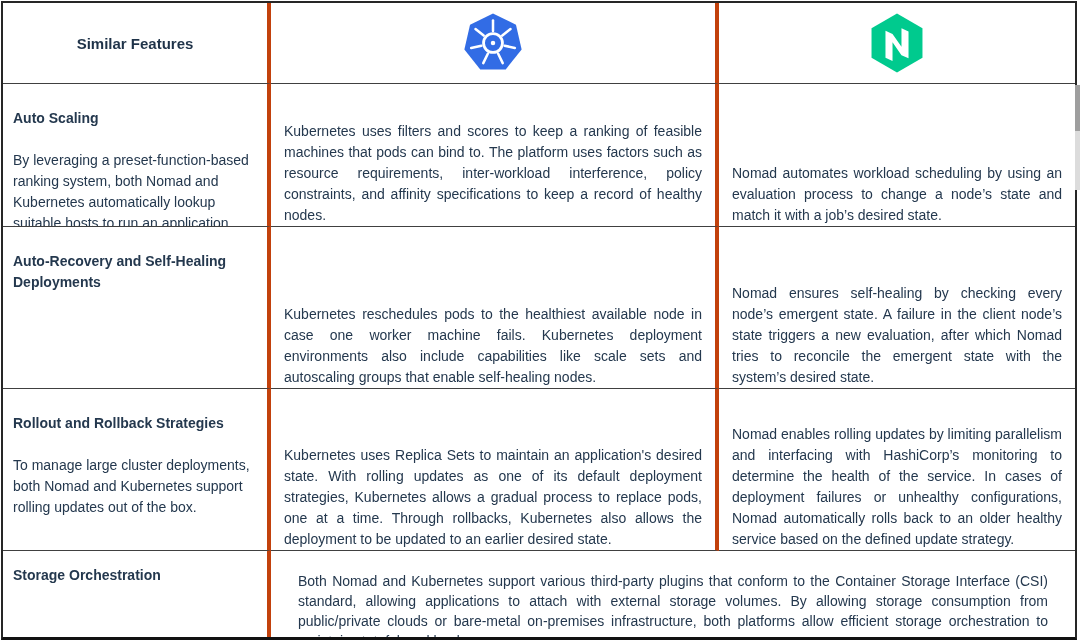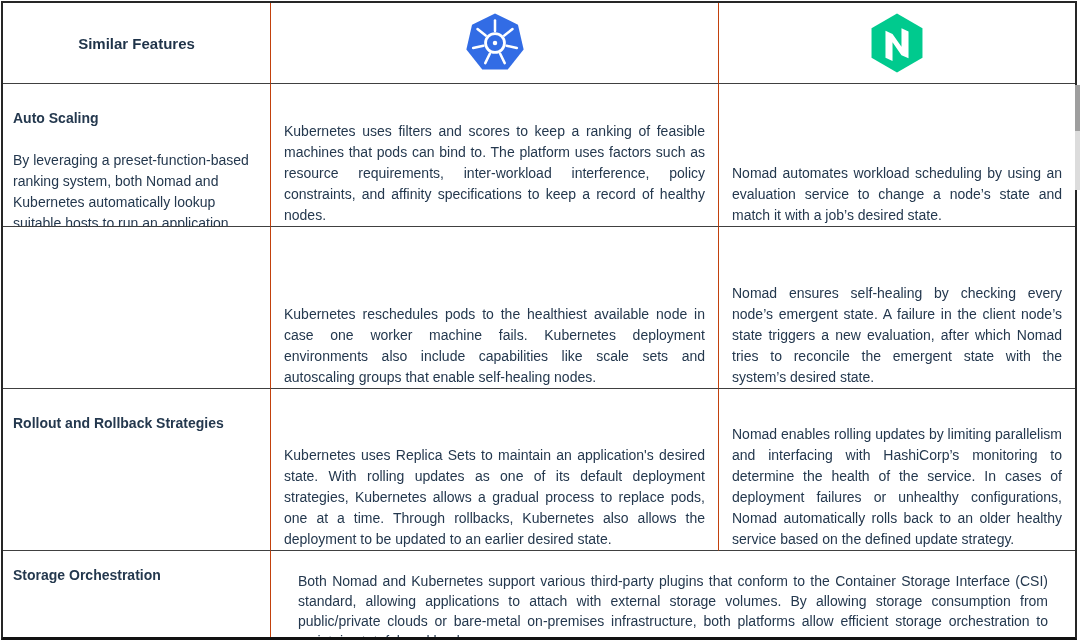--- a/index.html
+++ b/index.html
@@ -13,21 +13,21 @@
   .cmp-table{
     position:absolute;top:1px;left:1px;
     display:grid;
     grid-template-columns:268px 448px 356px;
     grid-template-rows:81px 143px 162px 162px 86px;
     border:2px solid #262626;
     border-bottom:3px solid #111111;
     background:#ffffff;
   }
   .cell{
-    border-right:1px solid #c2410c;
+    border-right:4px solid #c2410c;
     border-bottom:1px solid #404040;
     box-sizing:border-box;
     color:#24384e;
     font-size:14px;
     line-height:21px;
     overflow:hidden;
   }
   .cell.last-col{border-right:none;}
   .cell.last-row{border-bottom:none;}
   .head{display:flex;align-items:center;justify-content:center;}
@@ -87,34 +87,36 @@
     </div>
 
     <div class="cell feature">
       <p class="cell-title">Auto Scaling</p>
       <p class="cell-desc">By leveraging a preset-function-based ranking system, both Nomad and Kubernetes automatically lookup suitable hosts to run an application.</p>
     </div>
     <div class="cell detail">
       <p>Kubernetes uses filters and scores to keep a ranking of feasible machines that pods can bind to. The platform uses factors such as resource requirements, inter-workload interference, policy constraints, and affinity specifications to keep a record of healthy nodes.</p>
     </div>
     <div class="cell detail last-col">
-      <p>Nomad automates workload scheduling by using an evaluation service to change a node’s state and match it with a job’s desired state.</p>
+      <p>Nomad automates workload scheduling by using an evaluation process to change a node’s state and match it with a job’s desired state.</p>
     </div>
 
     <div class="cell feature">
+      <p class="cell-title">Auto-Recovery and Self-Healing Deployments</p>
     </div>
     <div class="cell detail">
       <p>Kubernetes reschedules pods to the healthiest available node in case one worker machine fails. Kubernetes deployment environments also include capabilities like scale sets and autoscaling groups that enable self-healing nodes.</p>
     </div>
     <div class="cell detail last-col">
       <p>Nomad ensures self-healing by checking every node’s emergent state. A failure in the client node’s state triggers a new evaluation, after which Nomad tries to reconcile the emergent state with the system’s desired state.</p>
     </div>
 
     <div class="cell feature">
       <p class="cell-title">Rollout and Rollback Strategies</p>
+      <p class="cell-desc">To manage large cluster deployments, both Nomad and Kubernetes support rolling updates out of the box.</p>
     </div>
     <div class="cell detail">
       <p>Kubernetes uses Replica Sets to maintain an application's desired state. With rolling updates as one of its default deployment strategies, Kubernetes allows a gradual process to replace pods, one at a time. Through rollbacks, Kubernetes also allows the deployment to be updated to an earlier desired state.</p>
     </div>
     <div class="cell detail last-col">
       <p>Nomad enables rolling updates by limiting parallelism and interfacing with HashiCorp’s monitoring to determine the health of the service. In cases of deployment failures or unhealthy configurations, Nomad automatically rolls back to an older healthy service based on the defined update strategy.</p>
     </div>
 
     <div class="cell feature no-gap last-row">
       <p class="cell-title">Storage Orchestration</p>

